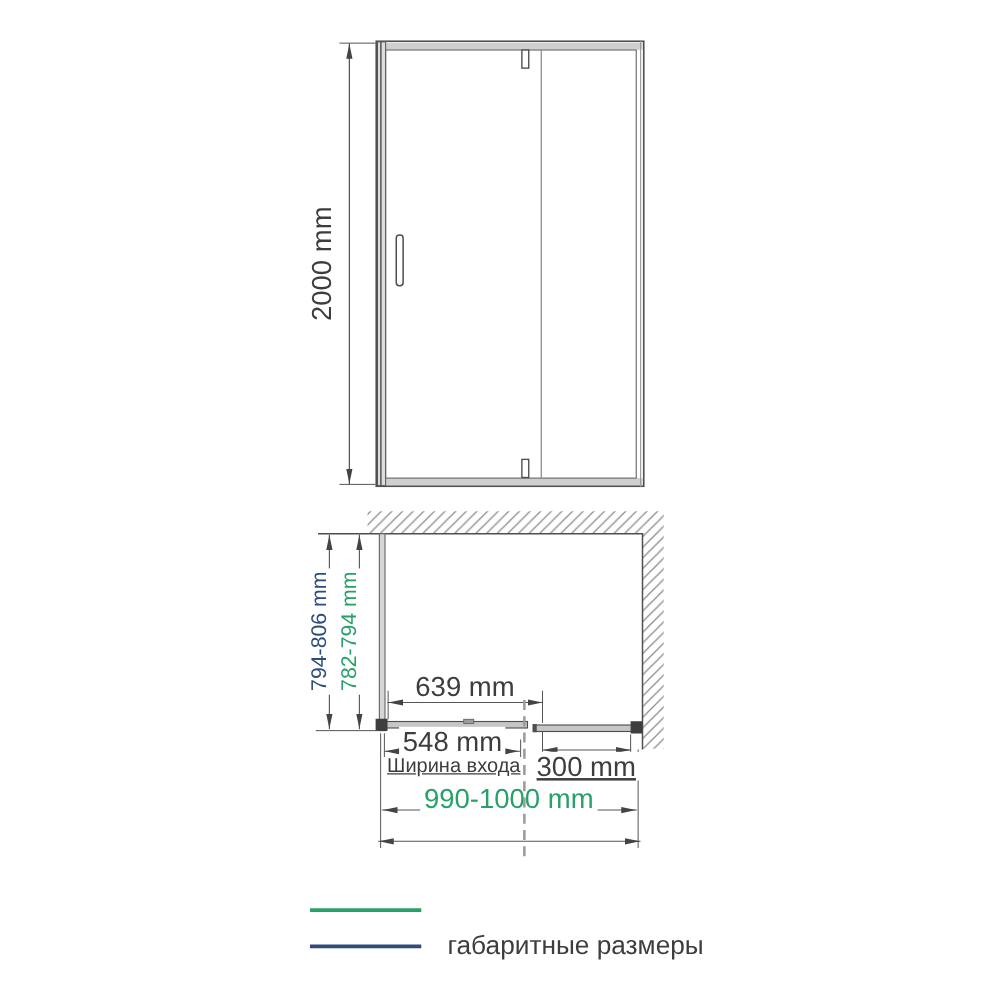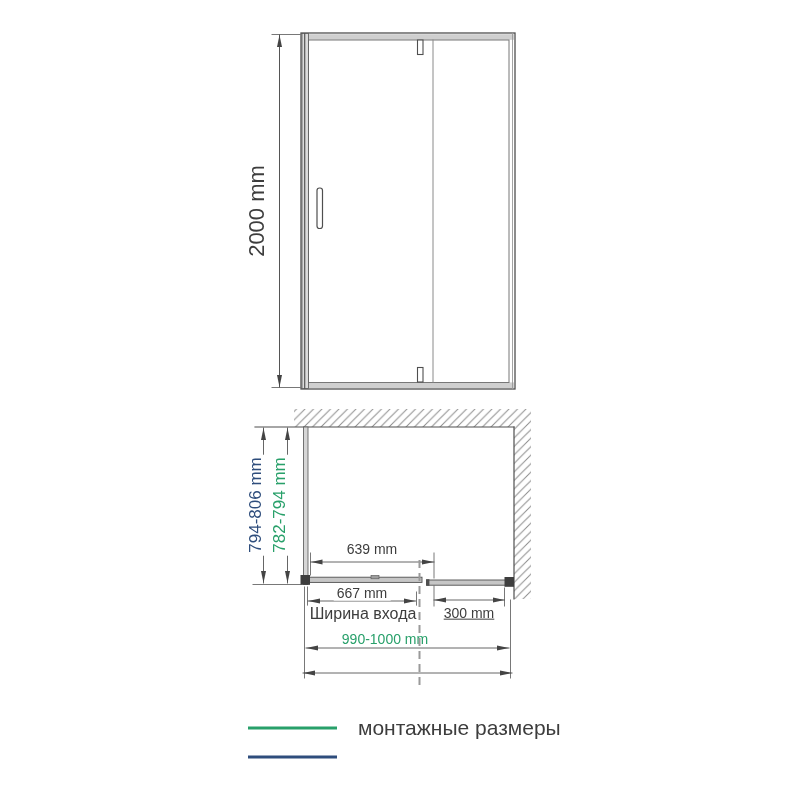--- a/index.html
+++ b/index.html
@@ -12,21 +12,21 @@
   .txt-layer{z-index:2;}
   #overlay{z-index:3;pointer-events:none;}
   .dim{
     position:absolute;white-space:nowrap;color:#3d3d3d;
     transform:translate(-50%,-50%);background:#ffffff;padding:0 3px;line-height:1.05;
   }
   .dim.rot{transform:translate(-50%,-50%) rotate(-90deg);}
   .dim.green{color:#28a06a;}
   .dim.navy{color:#2e4d7c;}
   .f22{font-size:22px;}
-  .f20{font-size:14px;}
+  .f20{font-size:22px;}
   .f17{font-size:17px;}
   .f16{font-size:16px;}
   .legend-label{
     position:absolute;white-space:nowrap;font-size:21px;color:#3d3d3d;
     transform:translate(0,-50%);
   }
 </style>
 </head>
 <body>
 
@@ -114,27 +114,27 @@
   </svg>
 
   <div class="txt-layer" style="position:absolute;left:0;top:0;width:800px;height:800px;">
     <span class="dim rot f22" style="left:257px;top:211px;">2000 mm</span>
 
     <span class="dim rot navy f17" style="left:256px;top:505px;">794-806 mm</span>
     <span class="dim rot green f17" style="left:280px;top:505px;">782-794 mm</span>
 
     <span class="dim f20" style="left:372px;top:549px;">639 mm</span>
 
-    <span class="dim f20" style="left:362px;top:593px;">667 mm</span>
-    <span class="dim f16" style="left:363px;top:614px;">Ширина входа</span>
+    <span class="dim f20" style="left:362px;top:593px;">548 mm</span>
+    <span class="dim f16" style="left:363px;top:614px;text-decoration:underline;">Ширина входа</span>
 
     <span class="dim f20" style="left:469px;top:613px;text-decoration:underline;">300 mm</span>
 
-    <span class="dim green f20" style="left:385px;top:639px;">990-1000 mm</span>
+    <span class="dim green f20" style="left:407px;top:639px;">990-1000 mm</span>
 
-    <span class="legend-label" style="left:358px;top:728px;">монтажные размеры</span>
+    <span class="legend-label" style="left:358px;top:757px;">габаритные размеры</span>
   </div>
 
   <svg id="overlay" width="800" height="800" viewBox="0 0 800 800">
     <line x1="419.5" y1="560" x2="419.5" y2="688" stroke="#9a9a9a" stroke-width="2" stroke-dasharray="8 5"></line>
   </svg>
 
 </div>
 
 </body></html>

